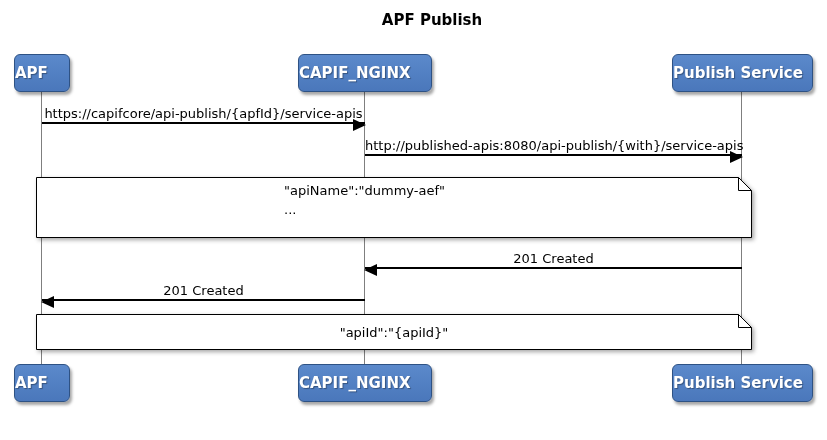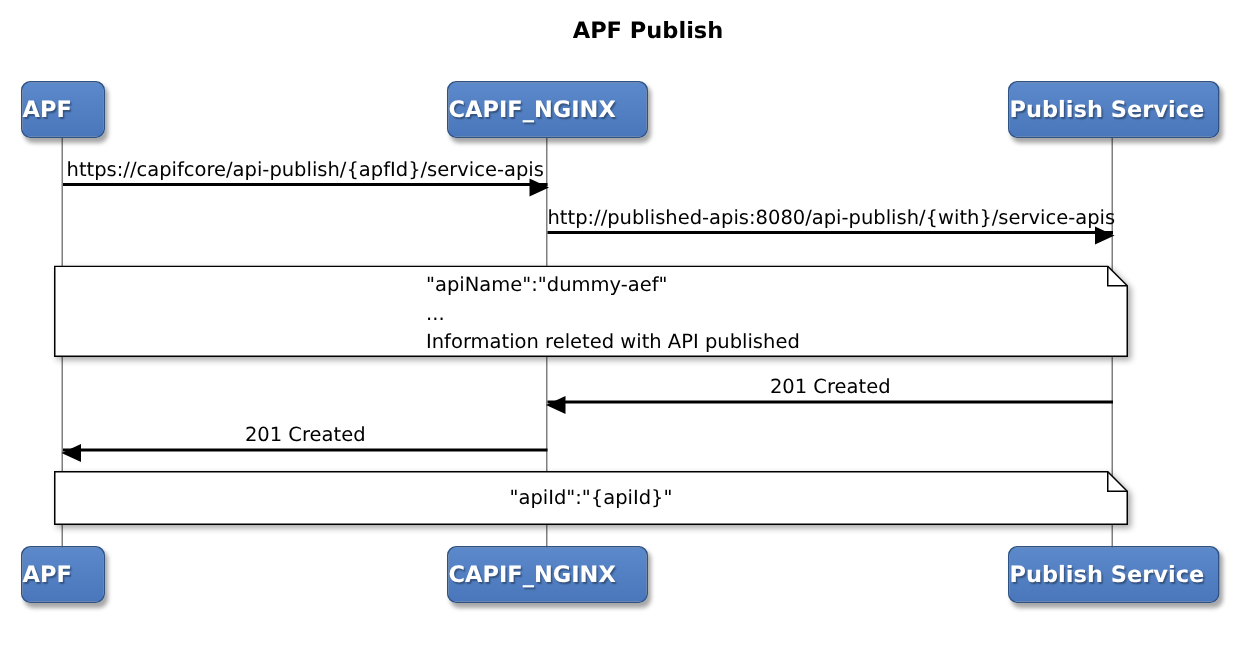--- a/index.html
+++ b/index.html
@@ -70,21 +70,20 @@
   </div>
 
   <div class="note" style="left:36px;top:177px;width:716px;height:61px;">
     <svg width="716" height="61" aria-hidden="true">
       <path d="M0.5,0.5 H702.5 L715.5,13.5 V60.5 H0.5 Z" fill="#ffffff" stroke="#000000"></path>
       <path d="M702.5,0.5 V13.5 H715.5" fill="none" stroke="#000000"></path>
     </svg>
     <div class="note-text" style="left:248px;top:4px;">
       <div>"apiName":"dummy-aef"</div>
       <div>...</div>
-      <div>Information releted with API published</div>
     </div>
   </div>
 
   <div class="msg" style="left:365px;top:251px;width:377px;">
     <div class="msg-label">201 Created</div>
     <div class="msg-line">
       <div class="ah ah-left"></div>
     </div>
   </div>
 

